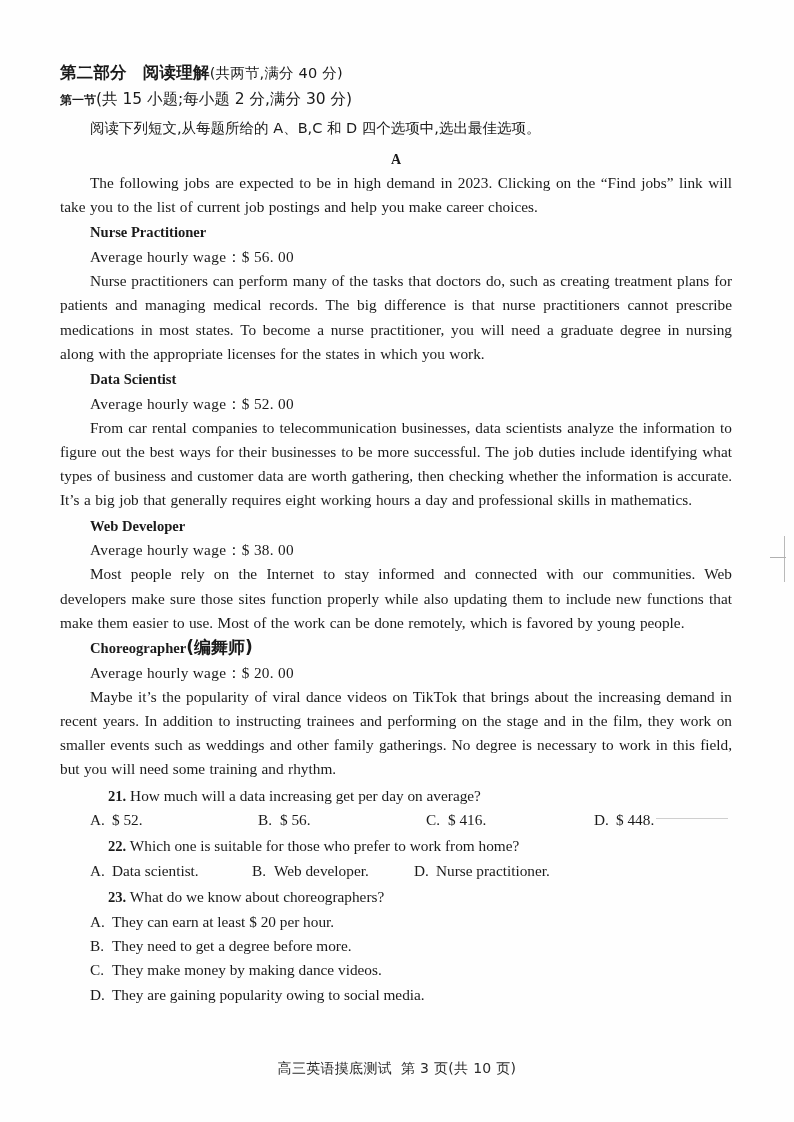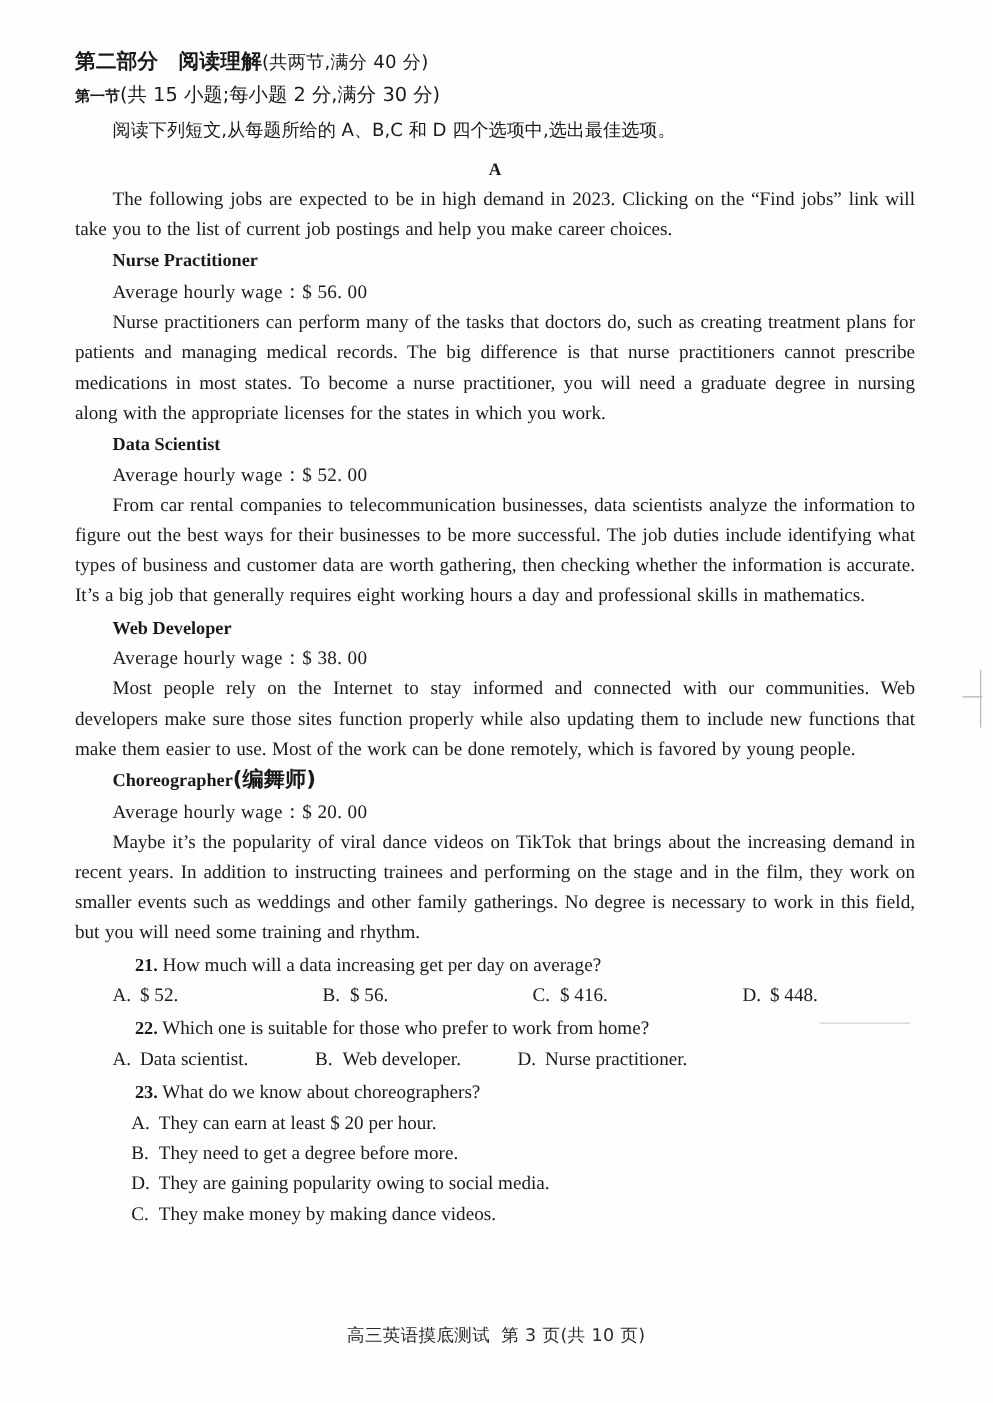--- a/index.html
+++ b/index.html
@@ -15,21 +15,21 @@
     position: relative;
     width: 794px;
     height: 1122px;
     background: #fefefe;
     overflow: hidden;
     box-sizing: border-box;
   }
   .content {
     position: absolute;
     left: 60px;
-    top: 36px;
+    top: 60px;
     width: 672px;
   }
 
   
   .cn-head {
     font-family: "DejaVu Sans", "Liberation Sans", sans-serif;
     font-size: 15.5px;
     line-height: 26px;
     letter-spacing: 0.2px;
     white-space: nowrap;
@@ -134,21 +134,20 @@
   .opts-row.spread-tight > .opt {
     width: 162px;
     flex: 0 0 162px;
   }
   .opt-stack {
     padding-left: 30px;
   }
   .opt-stack .opt {
     font-size: 15.3px;
     line-height: 24.4px;
-    margin-left: 15px;
   }
   .opt-letter {
     display: inline-block;
     min-width: 22px;
   }
 
   
   .footer {
     position: absolute;
     left: 0;
@@ -253,22 +252,22 @@
         <span class="opt"><span class="opt-letter">B.</span><span>Web developer.</span></span>
         <span class="opt"><span class="opt-letter">D.</span><span>Nurse practitioner.</span></span>
       </div>
     </div>
 
     <div class="q-block">
       <p class="q-stem"><span class="q-num">23.</span> <span>What do we know about choreographers?</span></p>
       <div class="opt-stack">
         <div class="opt"><span class="opt-letter">A.</span><span>They can earn at least $ 20 per hour.</span></div>
         <div class="opt"><span class="opt-letter">B.</span><span>They need to get a degree before more.</span></div>
+        <div class="opt"><span class="opt-letter">C.</span><span>They make money by making dance videos.</span></div>
         <div class="opt"><span class="opt-letter">D.</span><span>They are gaining popularity owing to social media.</span></div>
-        <div class="opt"><span class="opt-letter">C.</span><span>They make money by making dance videos.</span></div>
       </div>
     </div>
 
   </div>
 
   <div class="reg-mark"></div>
   <div class="reg-mark-tick"></div>
   <div class="artifact-line"></div>
 
   <div class="footer">

